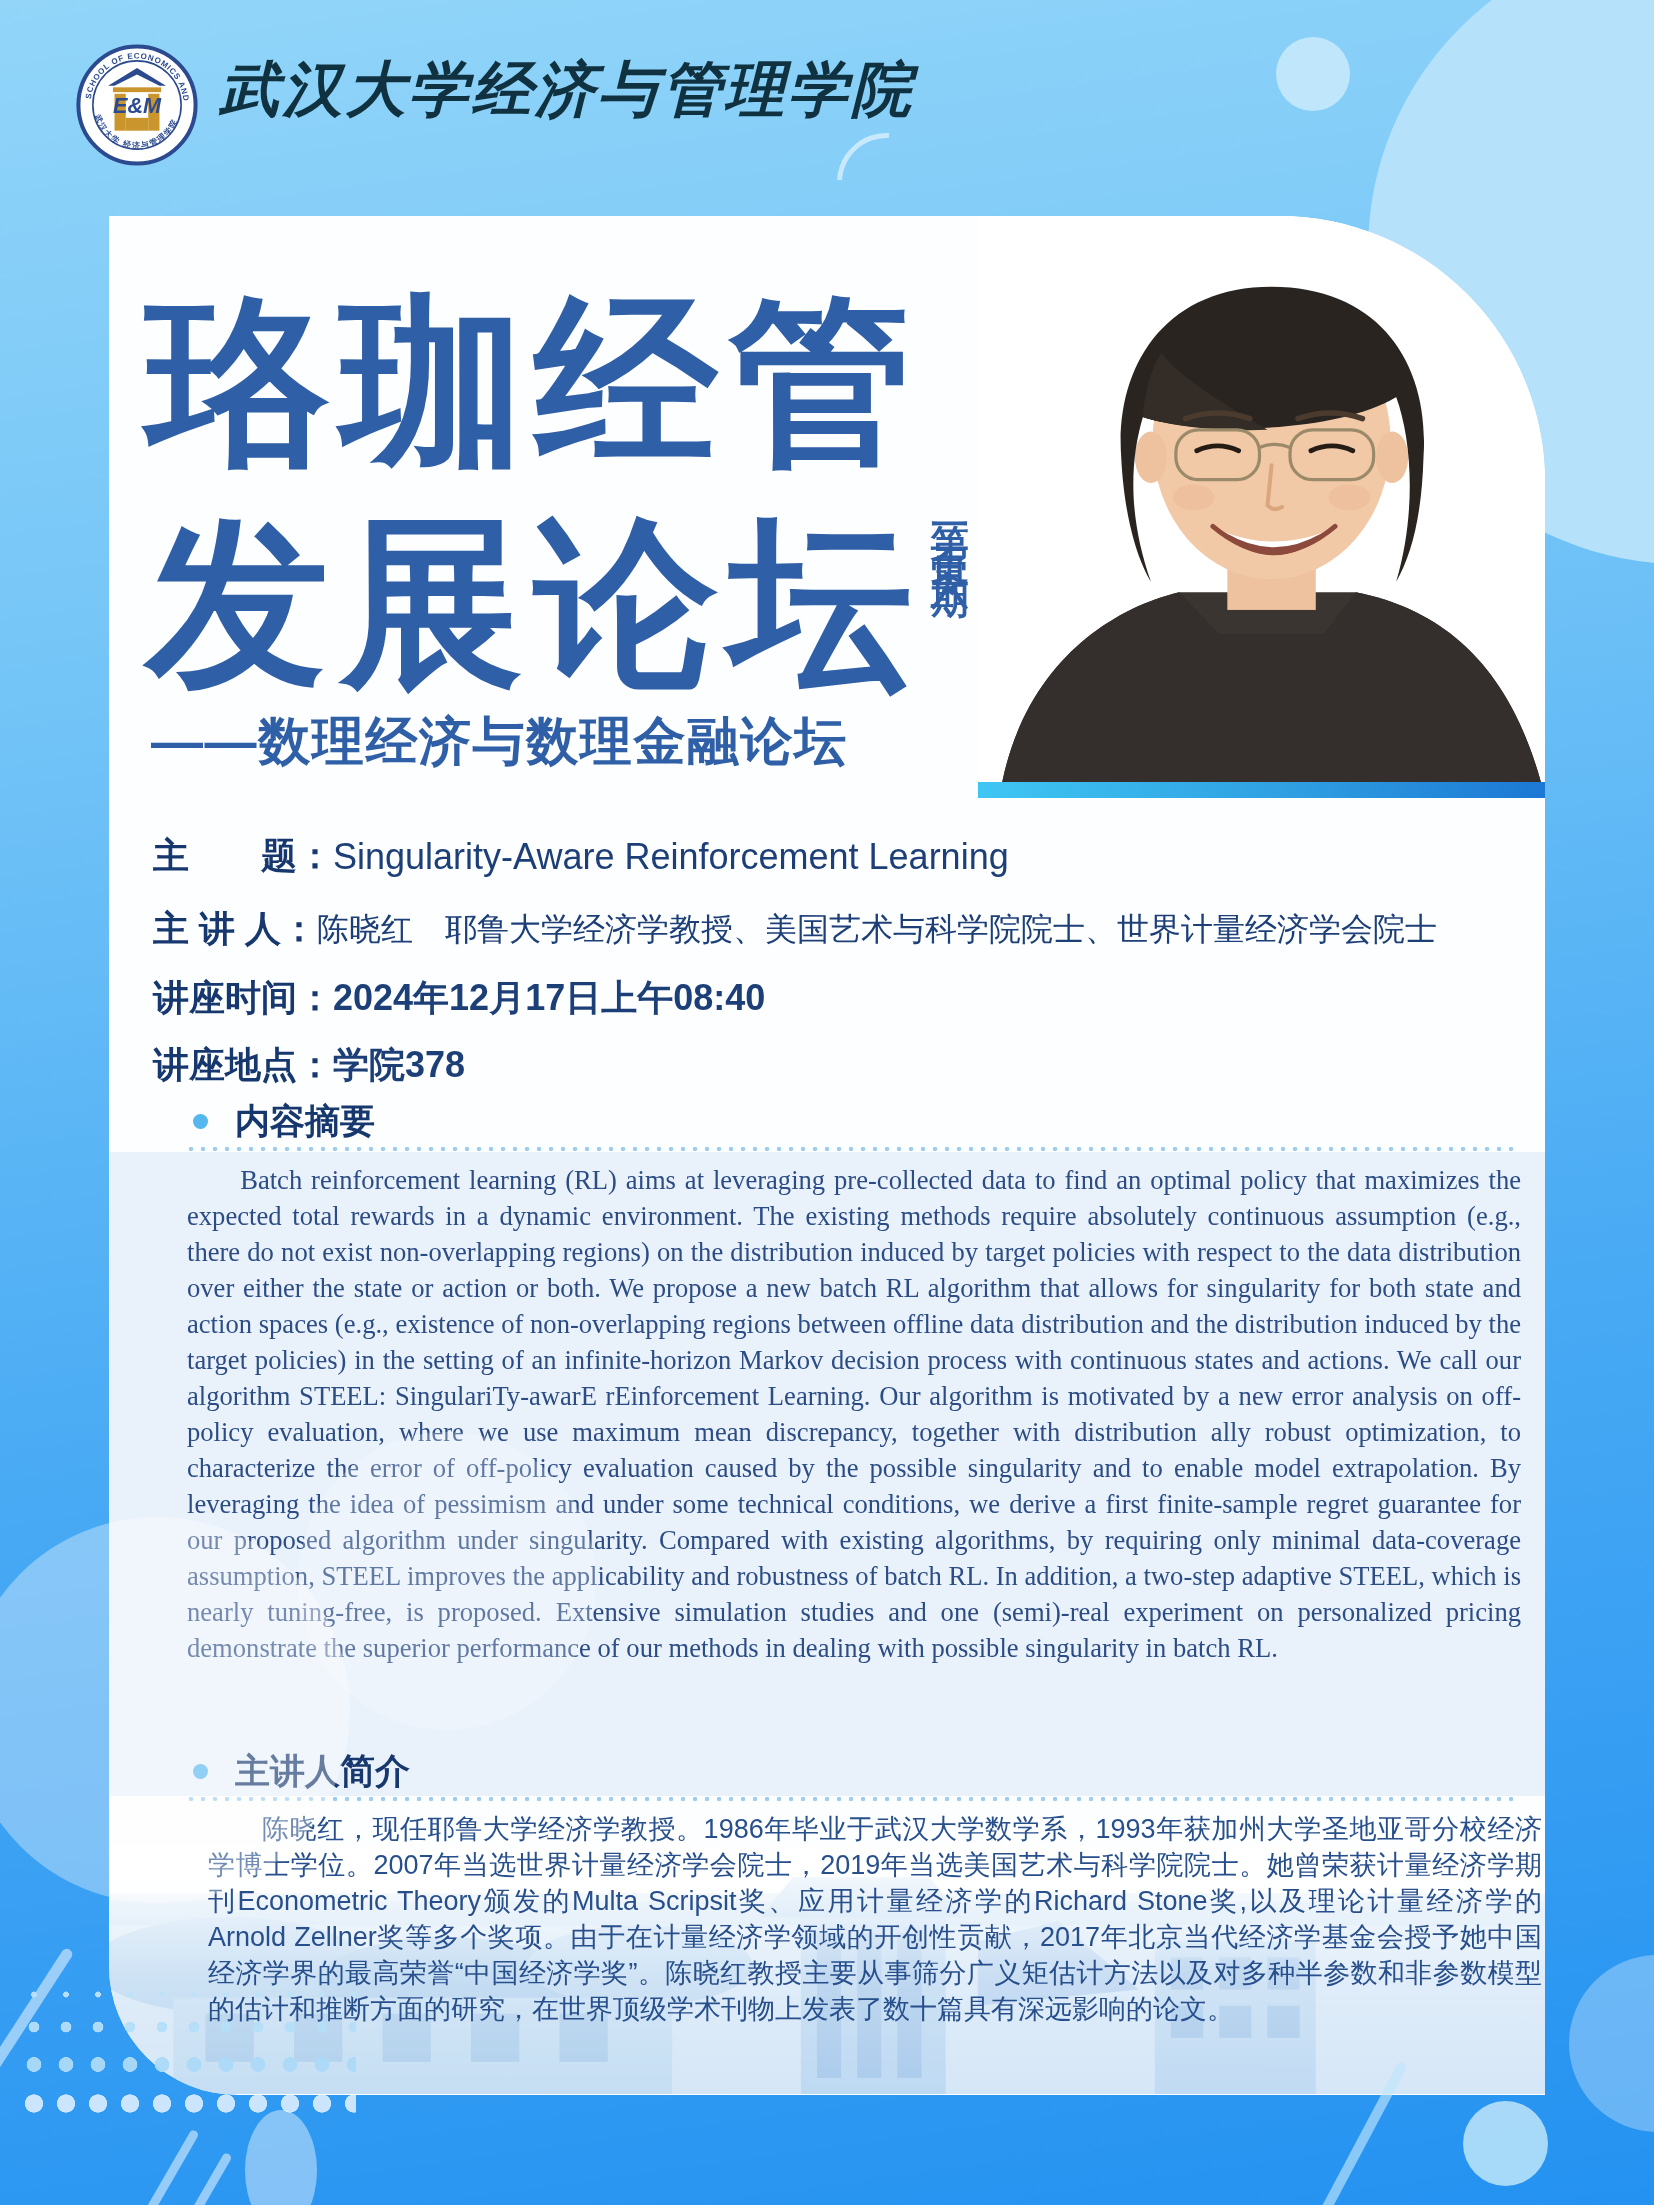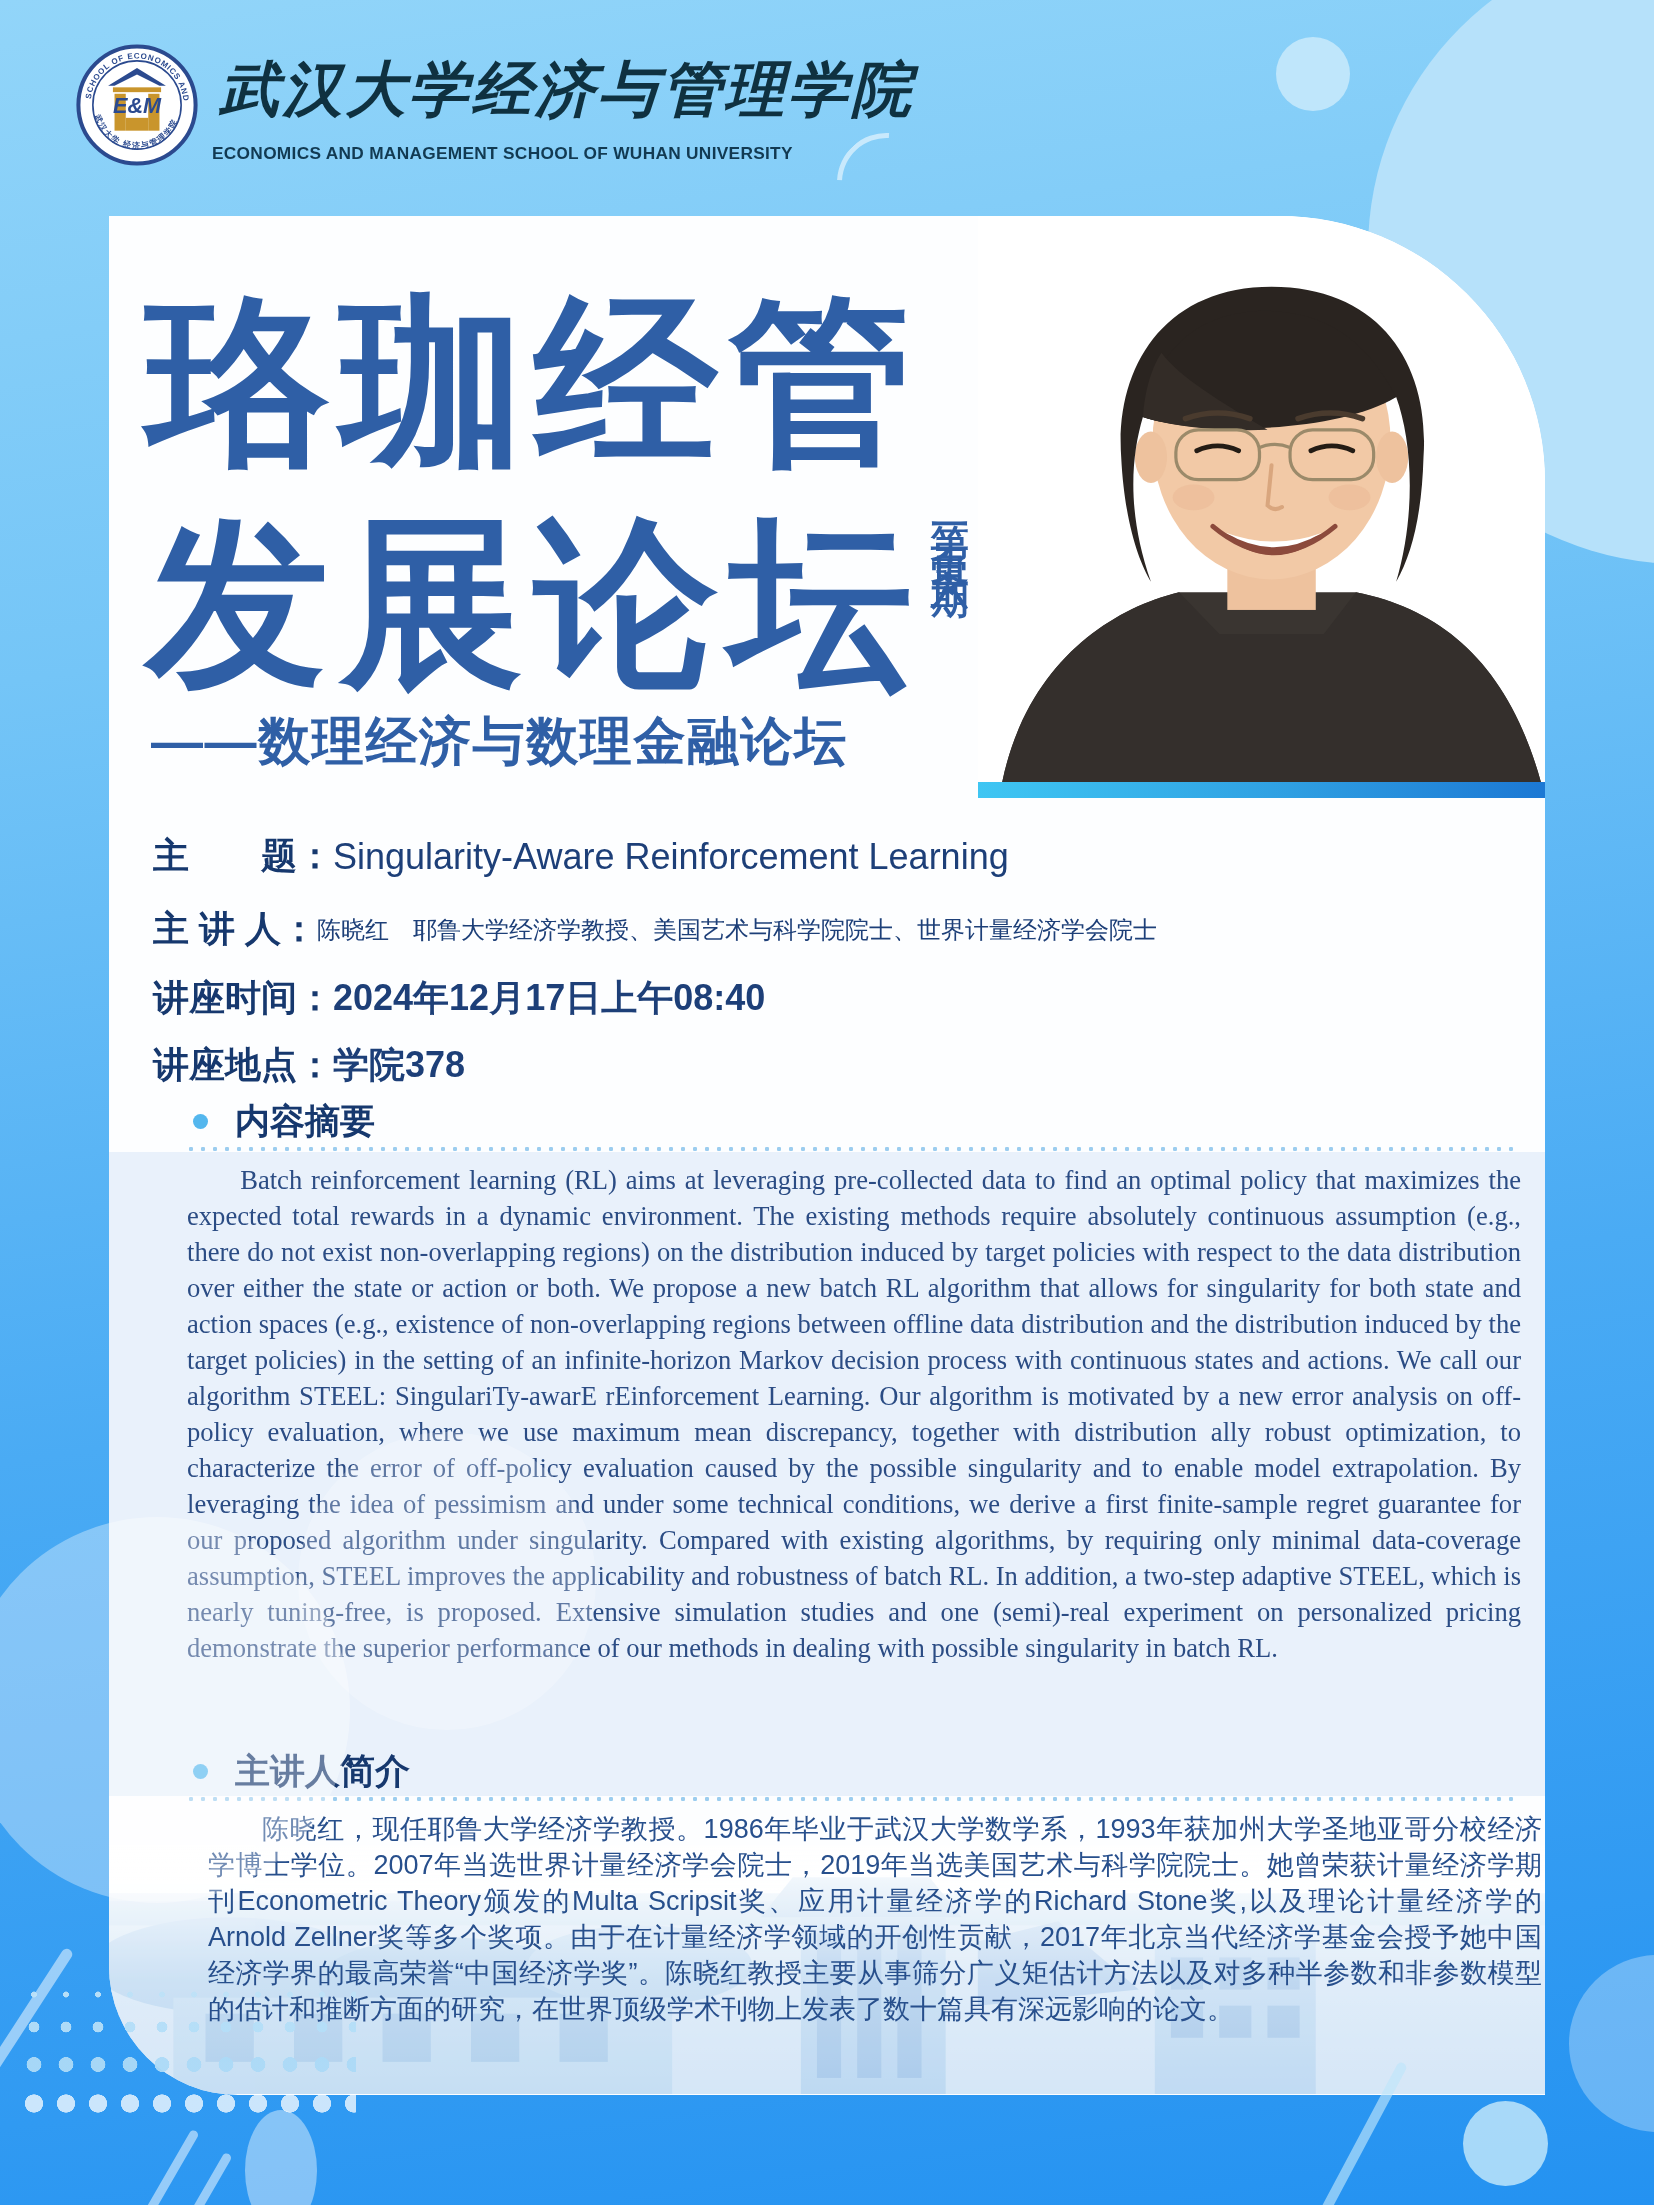--- a/index.html
+++ b/index.html
@@ -52,21 +52,21 @@
   .t1{left:37px;top:74px;font-size:183px;font-weight:900;color:#2f5fa6;letter-spacing:11.3px;line-height:1;}
   .t2{left:37px;top:296px;font-size:183px;font-weight:900;color:#2f5fa6;letter-spacing:11.3px;line-height:1;}
   .issue{left:819px;top:278px;writing-mode:vertical-rl;font-size:38px;font-weight:900;color:#2f5fa6;
     letter-spacing:11.3px;line-height:1.1;}
   .subtitle{left:42px;top:491px;font-size:52px;font-weight:900;color:#2f5fa6;letter-spacing:1.6px;}
   
   .info-line{left:44px;height:48px;white-space:nowrap;color:#16386e;text-align:right;}
   .info-label{display:inline-block;font-weight:900;font-size:36px;color:#16386e;vertical-align:middle;}
   .info-value{font-size:36px;color:#1d3f78;vertical-align:middle;}
   .iv-topic{font-weight:500;}
-  .iv-speaker{font-size:24px;font-weight:500;}
+  .iv-speaker{font-size:32px;font-weight:500;}
   .iv-time,.iv-venue{font-weight:800;}
   .il-topic{top:616px;}
   .il-speaker{top:689px;}
   .il-time{top:758px;}
   .il-venue{top:825px;}
   
   .sec-head{left:84px;height:40px;white-space:nowrap;}
   .sec-bullet{display:inline-block;width:15.3px;height:15.3px;border-radius:50%;background:#54b7ee;
     vertical-align:middle;margin-right:17.7px;}
   .sec-title{display:inline-block;font-size:35px;font-weight:900;color:#16386e;vertical-align:middle;margin-left:9px;}
@@ -106,21 +106,20 @@
       <textPath href="#arcBot" startOffset="8%">武汉大学 经济与管理学院</textPath>
     </text>
     <path d="M40 52 L76 30 L112 52 L104 52 L76 38 L48 52 Z" fill="#2b4a8f"></path>
     <rect x="46" y="54" width="60" height="6" fill="#c9952c"></rect>
     <rect x="48" y="62" width="14" height="46" fill="#c9952c"></rect>
     <rect x="90" y="62" width="14" height="46" fill="#c9952c"></rect>
     <rect x="62" y="92" width="28" height="16" fill="#c9952c"></rect>
     <text x="76" y="86" text-anchor="middle" font-size="27" font-weight="900" font-style="italic" fill="#2b4a8f">E&amp;M</text>
   </svg>
   <div class="abs school-cn">武汉大学经济与管理学院</div>
-  <div class="abs school-en">ECONOMICS AND MANAGEMENT SCHOOL OF WUHAN UNIVERSITY</div>
 </div>
 
 <div class="abs card">
   <div class="abs abstract-panel"></div>
 
   <svg class="abs campus" viewBox="0 0 1785 310" preserveAspectRatio="none">
     <defs>
       <linearGradient id="fadeTop" x1="0" y1="0" x2="0" y2="1">
         <stop offset="0" stop-color="#ffffff" stop-opacity="1"></stop>
         <stop offset=".55" stop-color="#ffffff" stop-opacity=".25"></stop>

